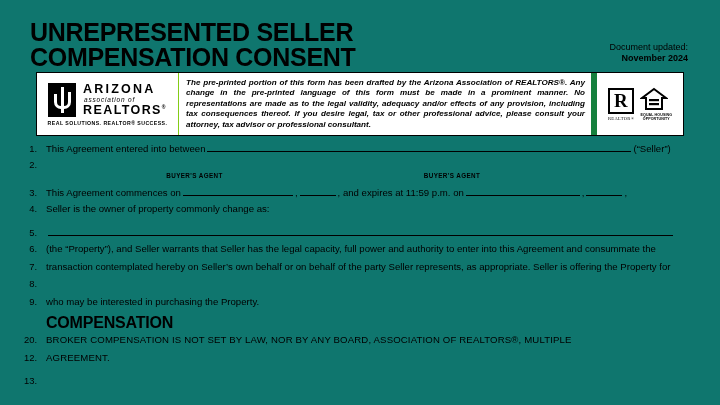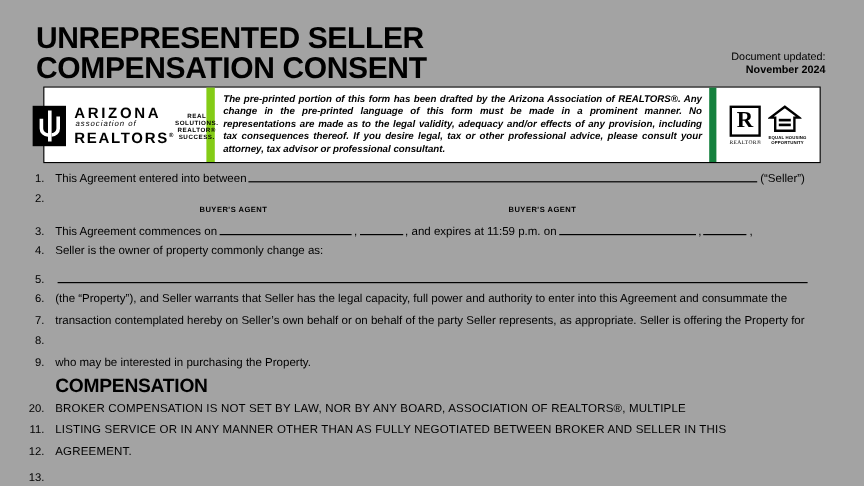--- a/index.html
+++ b/index.html
@@ -14,21 +14,21 @@
     font-family: "Liberation Sans", sans-serif;
     color: #000000;
     position: relative;
   }
 
   .page {
     position: absolute;
     left: 0; top: 0;
     width: 720px;
     height: 405px;
-    background: #a3a3a3;
+    background: #0f766e;
   }
 
   
   .title-row {
     position: absolute;
     left: 30px;
     top: 20px;
     width: 660px;
     display: flex;
     align-items: flex-start;
@@ -75,22 +75,22 @@
   }
   .hb-cell {
     display: flex;
     align-items: center;
     justify-content: center;
     box-sizing: border-box;
   }
   .hb-logo {
     width: 142px;
     flex: 0 0 142px;
-    border-right: 7px solid #84cc16;
-    flex-direction: row;
+    border-right: 1px solid #84cc16;
+    flex-direction: column;
     padding: 3px 4px 2px 4px;
   }
   .hb-text {
     flex: 1 1 auto;
     border-right: 6px solid #15803d;
     padding: 3px 6px 3px 7px;
   }
   .hb-marks {
     width: 86px;
     flex: 0 0 86px;
@@ -387,24 +387,20 @@
     <div class="section-head">
       <span class="ln-num">&nbsp;</span>
       <span class="section-title">COMPENSATION</span>
     </div>
 
     <div class="ln">
       <span class="ln-num">20.</span>
       <span class="ln-body caps">BROKER COMPENSATION IS NOT SET BY LAW, NOR BY ANY BOARD, ASSOCIATION OF REALTORS®, MULTIPLE</span>
     </div>
 
-    <div class="ln">
-      <span class="ln-num">11.</span>
-      <span class="ln-body caps">LISTING SERVICE OR IN ANY MANNER OTHER THAN AS FULLY NEGOTIATED BETWEEN BROKER AND SELLER IN THIS</span>
-    </div>
 
     <div class="ln">
       <span class="ln-num">12.</span>
       <span class="ln-body caps">AGREEMENT.</span>
     </div>
 
     <div class="ln-gap"></div>
 
     <div class="ln">
       <span class="ln-num">13.</span>

